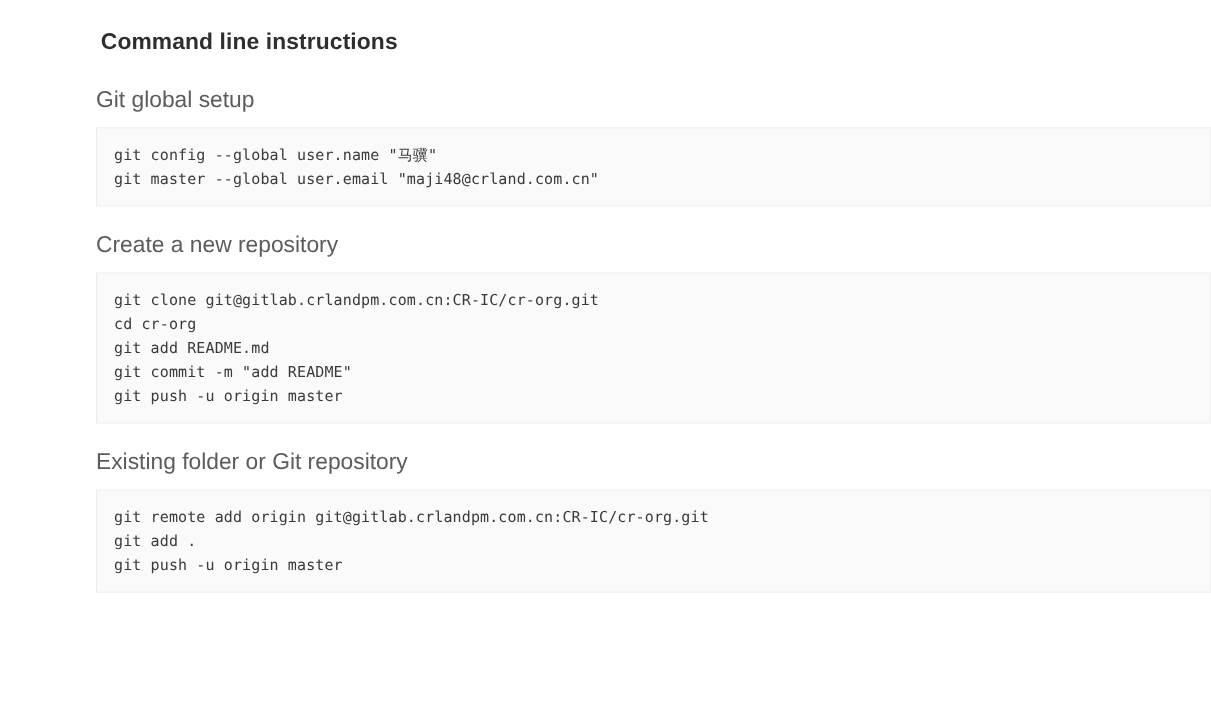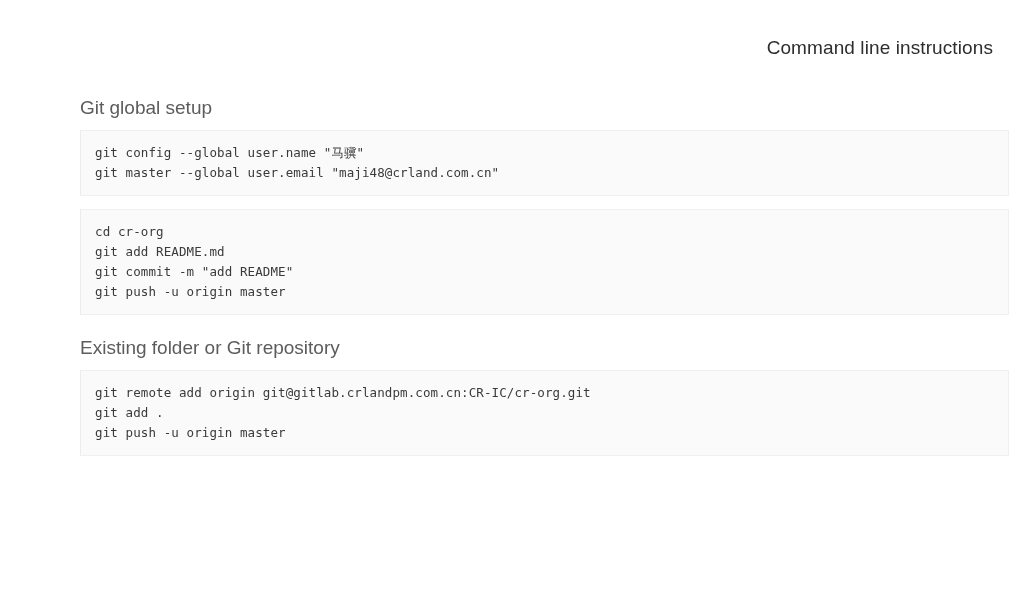--- a/index.html
+++ b/index.html
@@ -21,27 +21,26 @@
   }
   .content {
     position: absolute;
     left: 80px;
     top: 0;
     right: 0;
     width: 929px;
   }
   .page-title {
     font-size: 19px;
-    font-weight: 400;
+    font-weight: 700;
     color: #2e2e2e;
     letter-spacing: 0.1px;
-    margin: 16px;
+    margin: 4px;
     padding-top: 20px;
     line-height: 24px;
-    text-align: right;
   }
   .section {
     margin-top: 0;
   }
   .section-title {
     font-size: 19px;
     font-weight: 400;
     color: #5c5c5c;
     line-height: 18px;
     margin: 0;
@@ -78,21 +77,23 @@
 
     <div class="section section-1">
       <h2 class="section-title">Git global setup</h2>
       <div class="code-block">
         <div class="code-line">git config --global user.name "马骥"</div>
         <div class="code-line">git master --global user.email "maji48@crland.com.cn"</div>
       </div>
     </div>
 
     <div class="section section-2">
+      <h2 class="section-title">Create a new repository</h2>
       <div class="code-block">
+        <div class="code-line">git clone git@gitlab.crlandpm.com.cn:CR-IC/cr-org.git</div>
         <div class="code-line">cd cr-org</div>
         <div class="code-line">git add README.md</div>
         <div class="code-line">git commit -m "add README"</div>
         <div class="code-line">git push -u origin master</div>
       </div>
     </div>
 
     <div class="section section-3">
       <h2 class="section-title">Existing folder or Git repository</h2>
       <div class="code-block">

